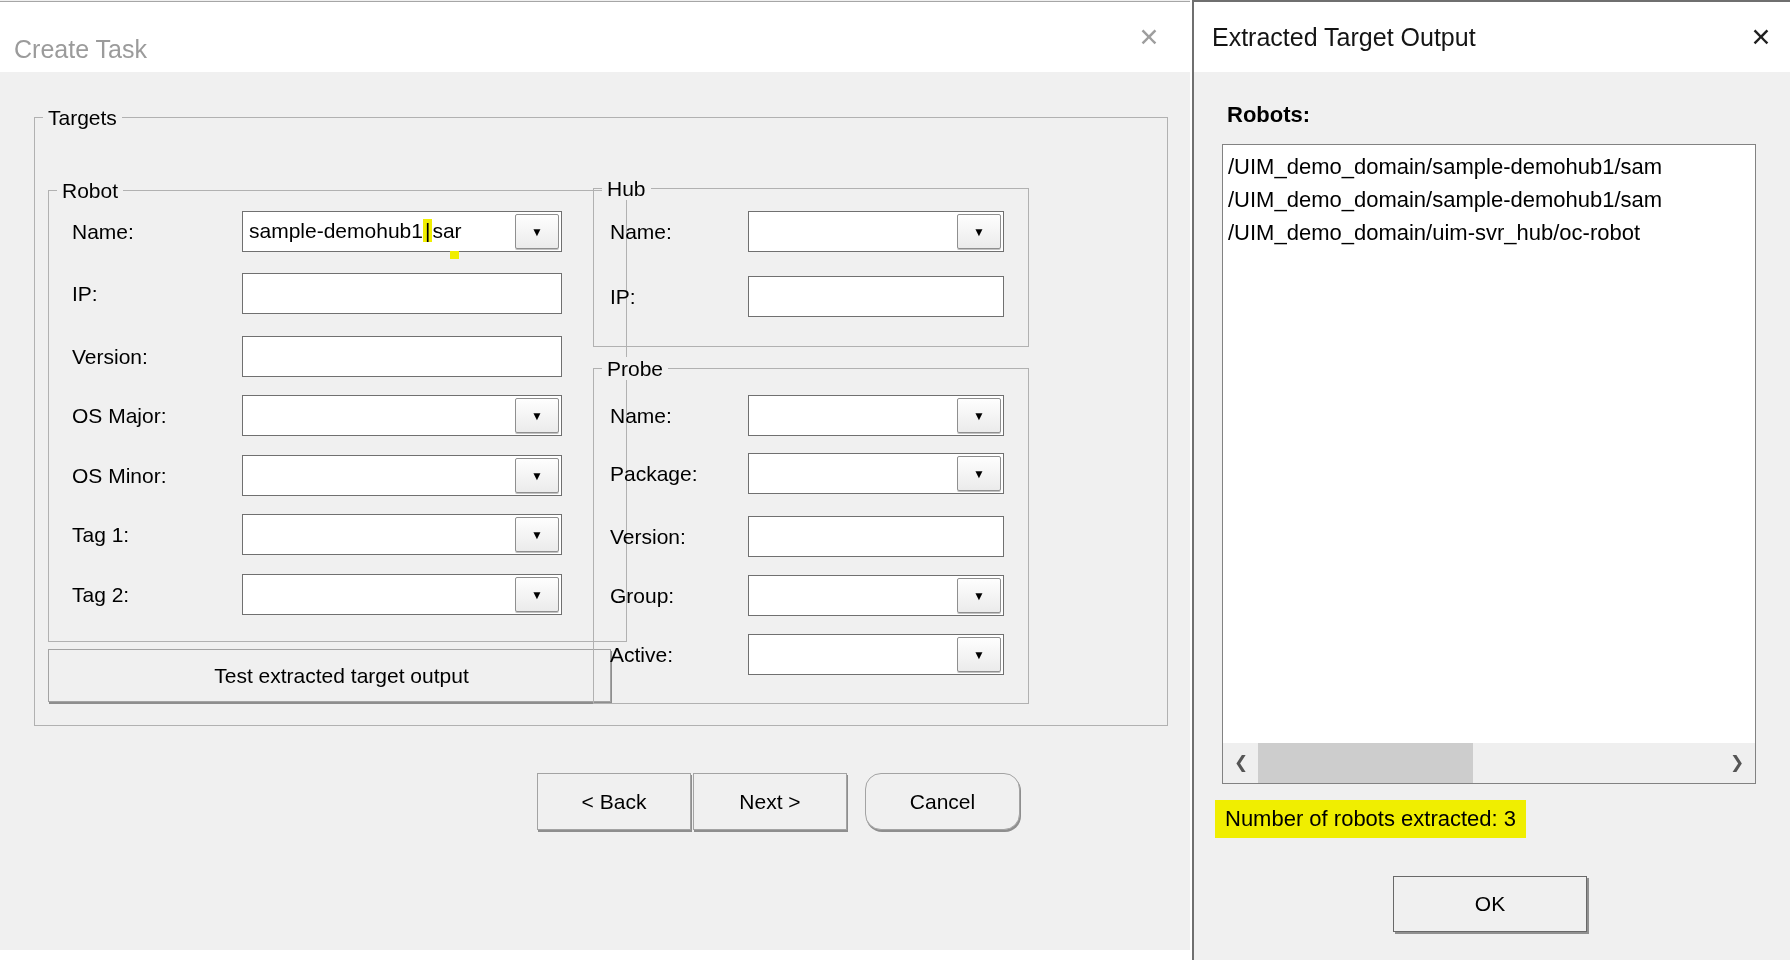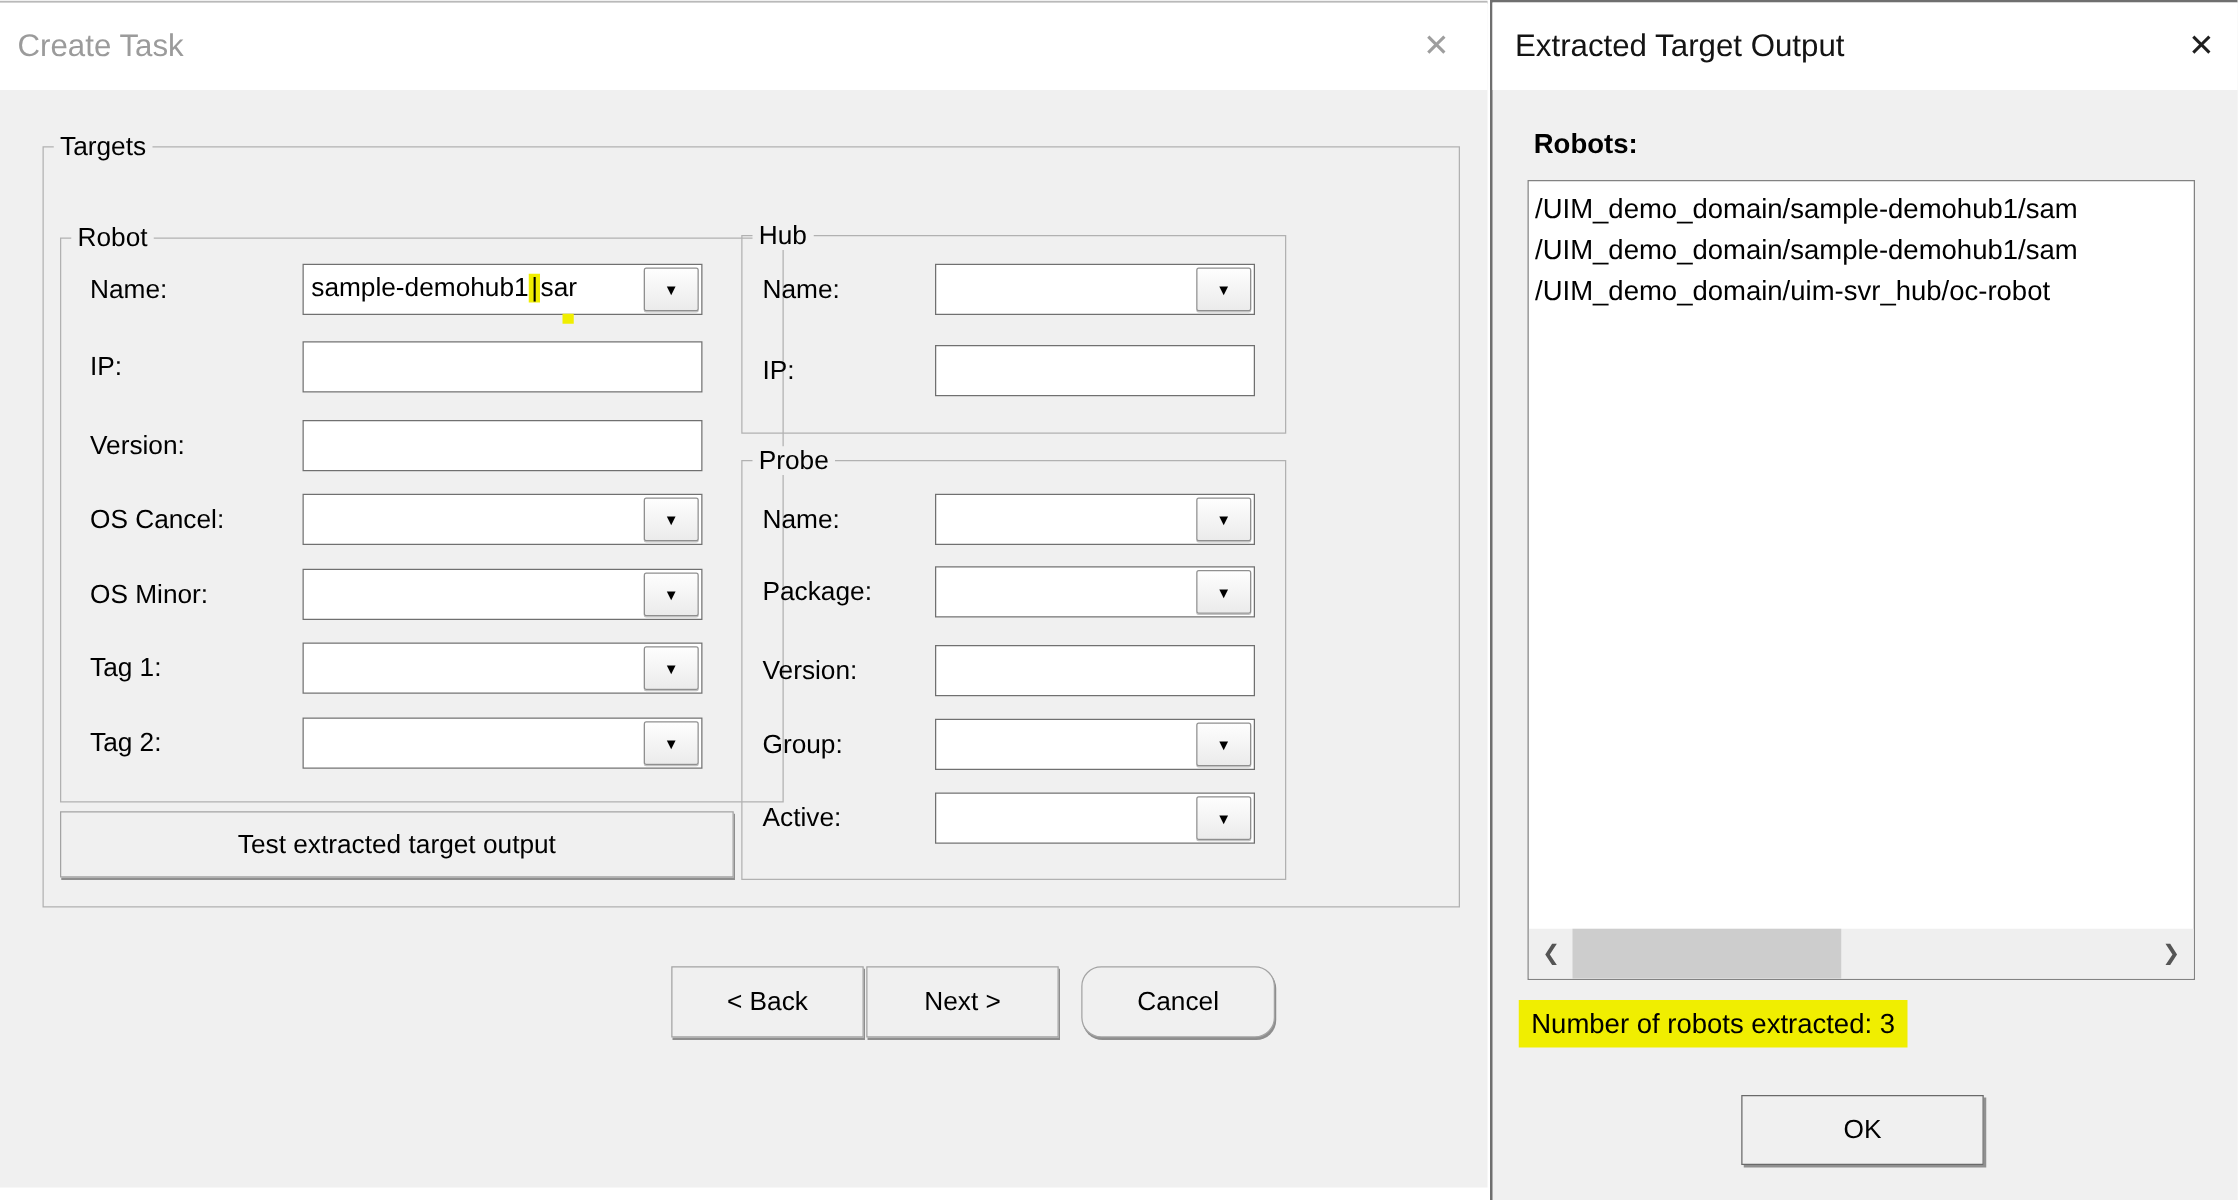--- a/index.html
+++ b/index.html
@@ -48,21 +48,21 @@
   .scroll-arrow{position:absolute;top:0;width:36px;height:40px;line-height:40px;text-align:center;font-size:17px;color:#555;}
   .scroll-thumb{position:absolute;left:35px;width:215px;top:0;bottom:0;background:#cdcdcd;}
   .summary{position:absolute;background:#f0ee00;font-size:22px;line-height:30px;padding:4px 10px;white-space:nowrap;}
 </style>
 </head>
 <body>
 
 <div class="dlg-left">
   <div class="top-strip"></div>
   <div class="titlebar">
-    <span class="wtitle inactive" style="left:14px;">Create Task</span>
+    <span class="wtitle inactive" style="left:14px;margin-top:12px;">Create Task</span>
     <span class="x-btn x-gray" style="left:1126px;">✕</span>
   </div>
 
   <div class="gbox" style="left:34px;top:117px;width:1132px;height:607px;">
     <span class="gleg">Targets</span>
   </div>
 
   <div class="gbox" style="left:48px;top:190px;width:534px;height:450px;padding-left:43px;">
     <span class="gleg">Robot</span>
   </div>
@@ -75,21 +75,21 @@
       </div>
   </div>
   <div class="cursor-tail" style="left:450px;top:251px;"></div>
 
   <span class="flabel" style="left:72px;top:273px;">IP:</span>
   <div class="tbox rw" style="top:273px;"></div>
 
   <span class="flabel" style="left:72px;top:336px;">Version:</span>
   <div class="tbox rw" style="top:336px;"></div>
 
-  <span class="flabel" style="left:72px;top:395px;">OS Cancel:</span>
+  <span class="flabel" style="left:72px;top:395px;">OS Major:</span>
   <div class="combo rw" style="top:395px;">
     <div class="cbtn">
         <span>▼</span>
       </div>
   </div>
 
   <span class="flabel" style="left:72px;top:455px;">OS Minor:</span>
   <div class="combo rw" style="top:455px;">
     <div class="cbtn">
         <span>▼</span>
@@ -103,21 +103,21 @@
       </div>
   </div>
 
   <span class="flabel" style="left:72px;top:574px;">Tag 2:</span>
   <div class="combo rw" style="top:574px;">
     <div class="cbtn">
         <span>▼</span>
       </div>
   </div>
 
-  <div class="btn" style="left:48px;top:649px;width:537px;height:51px;">Test extracted target output</div>
+  <div class="btn" style="left:48px;top:649px;width:537px;height:51px;padding-left:24px;">Test extracted target output</div>
 
   <div class="gbox" style="left:593px;top:188px;width:434px;height:157px;">
     <span class="gleg">Hub</span>
   </div>
   <span class="flabel" style="left:610px;top:211px;">Name:</span>
   <div class="combo rh" style="top:211px;">
     <div class="cbtn">
         <span>▼</span>
       </div>
   </div>

